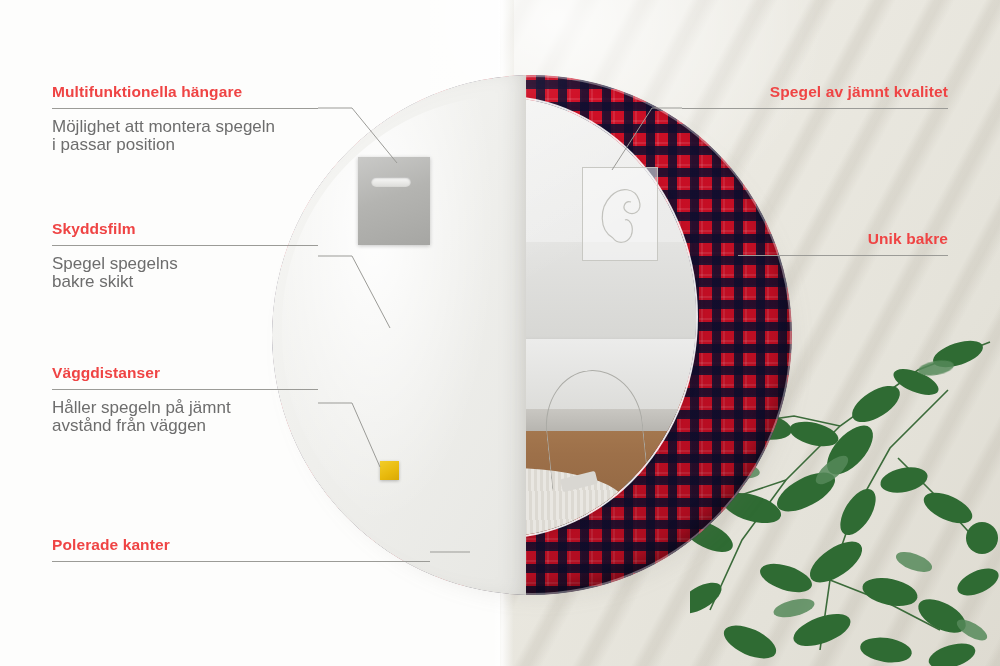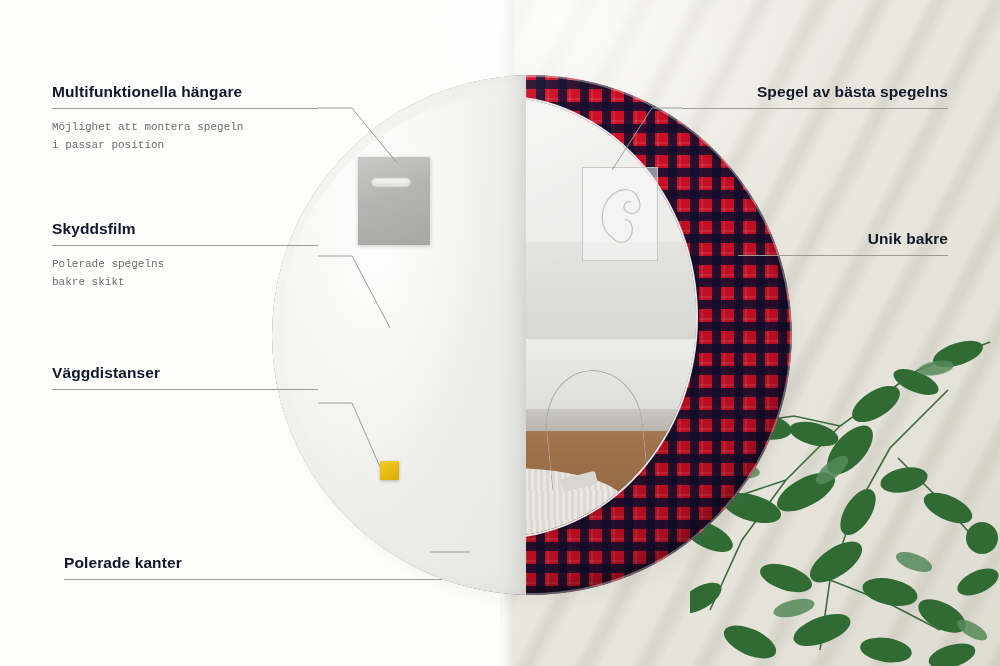--- a/index.html
+++ b/index.html
@@ -104,31 +104,31 @@
   #spacer{position:absolute;left:380px;top:461px;width:19px;height:19px;
     background:linear-gradient(150deg,#f2cd2a 0%,#e8b90c 60%,#d9a906 100%);
     box-shadow:0 1px 3px rgba(0,0,0,.25);}
 
   
   #foliage{position:absolute;left:690px;top:330px;width:310px;height:336px;}
   #foliage svg{display:block;}
 
   
   .callout{position:absolute;}
-  .callout h3{margin:0 0 7px 0;font-size:15.5px;font-weight:bold;color:#0f172a;letter-spacing:.1px;}
-  .callout p{margin:9px 0 0 0;font-size:11px;line-height:18px;color:#6d6d6d;font-weight:400;font-family:Liberation Mono, monospace;}
+  .callout h3{margin:0 0 7px 0;font-size:15.5px;font-weight:bold;color:#ef4444;letter-spacing:.1px;}
+  .callout p{margin:9px 0 0 0;font-size:17px;line-height:18px;color:#6d6d6d;font-weight:400;}
   .rule{height:1px;background:#9b9b97;width:266px;}
   .c-left{left:52px;text-align:left;}
   .c-right{text-align:right;}
   .c-right .rule{margin-left:auto;}
 
   #co-hangers{top:83px;}
   #co-film{top:220px;}
   #co-spacers{top:364px;}
-  #co-edges{top:554px;margin-left:12px;}
+  #co-edges{top:536px;}
   #co-hangers .rule,#co-film .rule,#co-spacers .rule{width:266px;}
   #co-edges .rule{width:378px;}
 
   #co-quality{right:52px;top:83px;}
   #co-design{right:52px;top:230px;}
   #co-quality .rule{width:266px;}
   #co-design .rule{width:210px;}
 
   
   #leaders{position:absolute;left:0;top:0;width:1000px;height:666px;pointer-events:none;}
@@ -245,37 +245,41 @@
     <p>
       <span>Möjlighet att montera spegeln</span><br>
       <span>i passar position</span>
     </p>
   </div>
 
   <div class="callout c-left" id="co-film">
     <h3>Skyddsfilm</h3>
     <div class="rule"></div>
     <p>
-      <span>Polerade spegelns</span><br>
+      <span>Spegel spegelns</span><br>
       <span>bakre skikt</span>
     </p>
   </div>
 
   <div class="callout c-left" id="co-spacers">
     <h3>Väggdistanser</h3>
     <div class="rule"></div>
+    <p>
+      <span>Håller spegeln på jämnt</span><br>
+      <span>avstånd från väggen</span>
+    </p>
   </div>
 
   <div class="callout c-left" id="co-edges">
     <h3>Polerade kanter</h3>
     <div class="rule"></div>
   </div>
 
   <div class="callout c-right" id="co-quality">
-    <h3>Spegel av bästa spegelns</h3>
+    <h3>Spegel av jämnt kvalitet</h3>
     <div class="rule"></div>
   </div>
 
   <div class="callout c-right" id="co-design">
     <h3>Unik bakre</h3>
     <div class="rule"></div>
   </div>
 
 </div>
 

